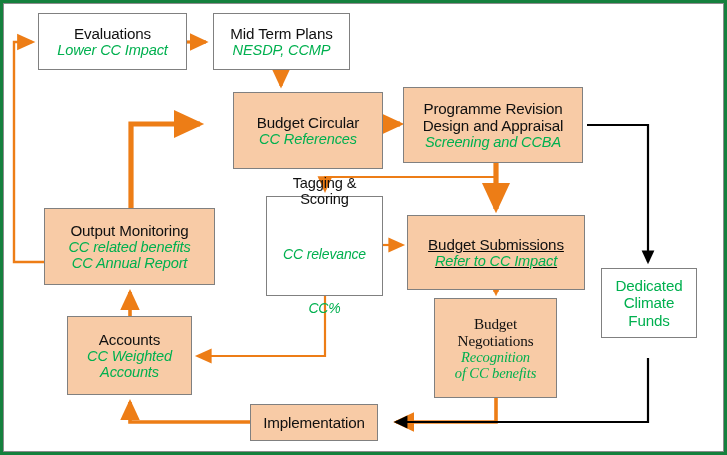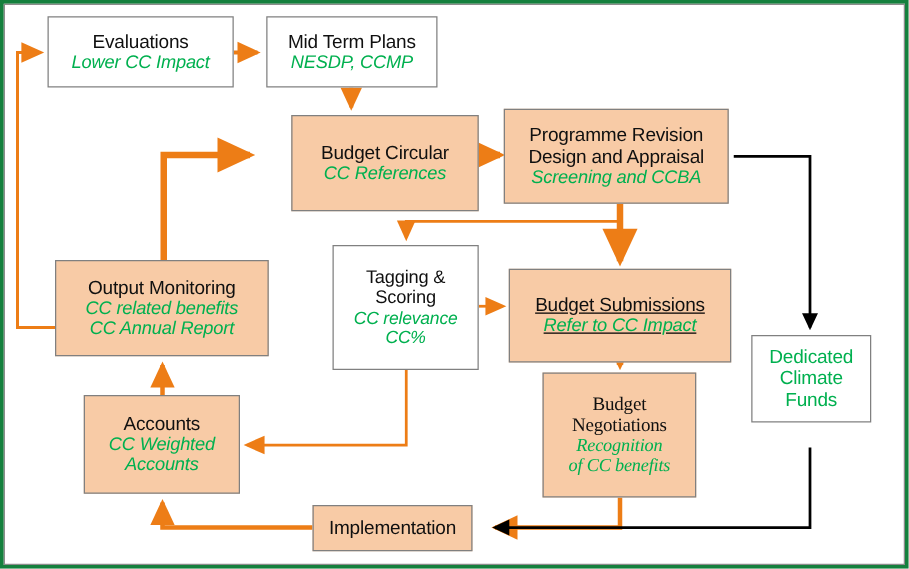--- a/index.html
+++ b/index.html
@@ -47,21 +47,21 @@
     white-space:nowrap;
   }
   .t-green-main{
     color:#00b04f;
     font-size:15.2px;
     font-style:normal;
     letter-spacing:-0.15px;
     white-space:nowrap;
   }
   .small .t-main{font-size:14.6px;}
-  .small .t-sub{font-size:14px;}
+  .small .t-sub{font-size:14px;margin-top:39px;}
 </style>
 </head>
 <body>
 
 <div id="canvas">
   <div id="frame"></div>
 
   <svg id="wires" viewBox="0 0 727 455">
     <defs>
       <marker id="ar-o-r" markerWidth="7" markerHeight="7" refX="5.4" refY="3.2" orient="auto" markerUnits="strokeWidth">

